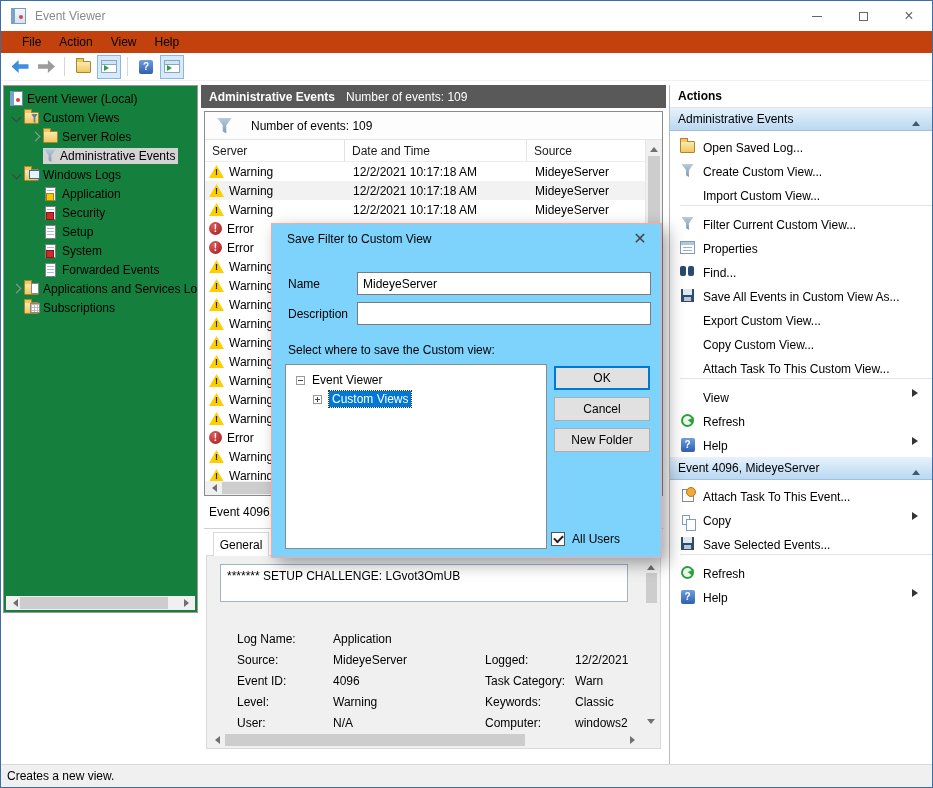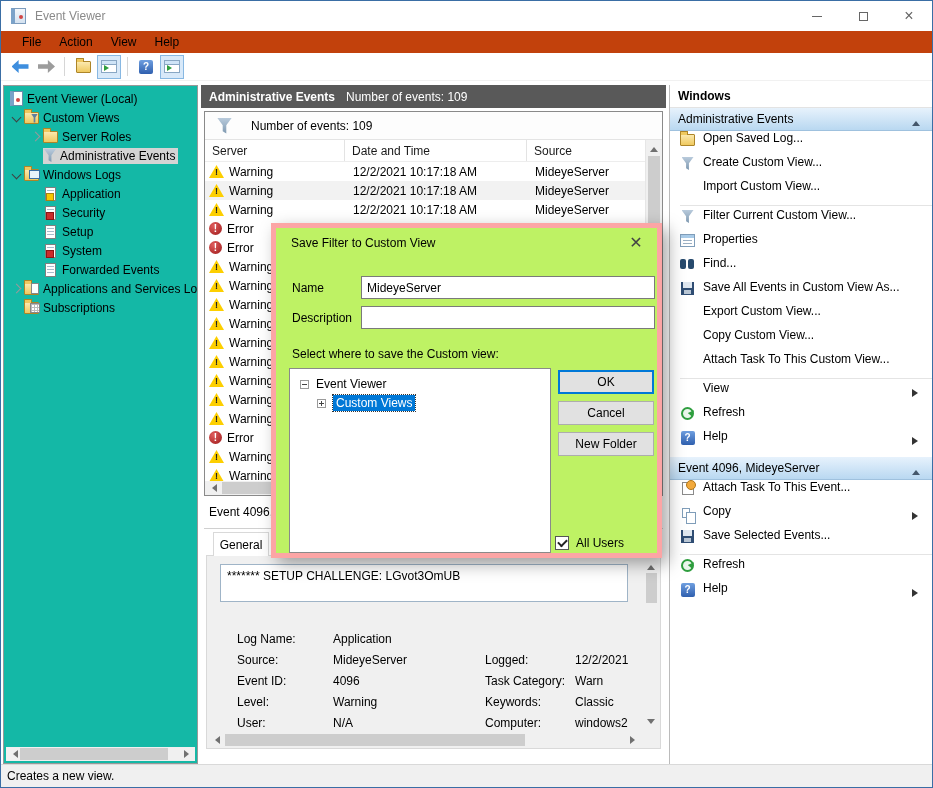--- a/index.html
+++ b/index.html
@@ -67,21 +67,21 @@
   .sev.e{width:13px;height:13px;border-radius:50%;background:radial-gradient(circle at 35% 30%,#e05c5c,#9d1a1a)}
   .sev.e::after{content:"!";position:absolute;left:0;right:0;top:0;text-align:center;font-size:10px;font-weight:bold;color:#fff;line-height:13px}
   .exp{width:15px;height:15px;position:relative;flex:none}
   .exp.down::after{content:"";position:absolute;left:4px;top:4px;width:6px;height:6px;border-right:1px solid #404040;border-bottom:1px solid #404040;transform:rotate(45deg)}
   .exp.right::after{content:"";position:absolute;left:4px;top:4px;width:6px;height:6px;border-right:1px solid #9a9a9a;border-bottom:1px solid #9a9a9a;transform:rotate(-45deg)}
   .tri-l{width:0;height:0;border:4px solid transparent;border-right:5px solid #707070}
   .tri-r{width:0;height:0;border:4px solid transparent;border-left:5px solid #707070}
   .tri-u{width:0;height:0;border:4px solid transparent;border-bottom:5px solid #707070}
   .tri-d{width:0;height:0;border:4px solid transparent;border-top:5px solid #707070}
   
-  .sidebar{position:absolute;left:2px;top:84px;width:195px;height:679px;border:1px solid #999;background:#14b8a6;overflow:hidden}
+  .sidebar{position:absolute;left:2px;top:84px;width:195px;height:528px;border:1px solid #999;background:#15803d;overflow:hidden}
   .titem{height:19px;display:flex;align-items:center;white-space:nowrap}
   .titem .lbl{margin-left:4px}
   .hl{display:flex;align-items:center;background:#d4d4d4;padding:1px 3px 1px 1px}
   .hl .lbl{margin-left:4px}
   .hscroll{position:absolute;height:14px;background:#f0f0f0;display:flex;align-items:center}
   .sb-btn{width:14px;height:14px;display:flex;align-items:center;justify-content:center;flex:none}
   .sb-thumb{height:12px;background:#cdcdcd}
   
   .mid{position:absolute;left:200px;top:84px;width:465px;height:680px;background:#fff}
   .mid-header{position:absolute;left:0;top:0;right:0;height:23px;background:#595959;color:#fff;display:flex;align-items:center}
@@ -119,26 +119,26 @@
   .dvs-thumb{position:absolute;top:16px;left:2px;right:2px;height:30px;background:#cdcdcd}
   .dvs-dn{position:absolute;bottom:4px;left:3px}
   .det-hscroll{position:absolute;left:1px;bottom:1px;height:14px;right:17px;background:#f0f0f0;display:flex;align-items:center}
   .dhs-thumb{width:300px;height:12px;background:#cdcdcd;margin-left:3px}
   .dhs-right{margin-left:auto;margin-right:2px}
   
   .actions{position:absolute;left:668px;top:84px;width:263px;height:680px;background:#fff;border-left:1px solid #bbb}
   .act-title{height:23px;display:flex;align-items:center;padding-left:8px;font-weight:bold;border-bottom:1px solid #e3e3e3}
   .act-sec-h{height:23px;background:linear-gradient(#e7f2fc,#b9d8f1);border-bottom:1px solid #9fc1de;display:flex;align-items:center;padding-left:8px;position:relative}
   .act-sec-h::after{content:"";position:absolute;right:12px;top:9px;border:4px solid transparent;border-bottom:5px solid #44576b}
-  .act-item{height:24px;display:flex;align-items:flex-start;position:relative}
+  .act-item{height:24px;display:flex;align-items:flex-end;position:relative}
   .act-ico{width:17px;height:17px;margin-left:9px;margin-right:7px;flex:none;display:flex;align-items:center;justify-content:center;position:relative}
   .act-sep{height:1px;background:#e4e4e4;margin:2px 0 2px 10px}
   .sub::after{content:"";position:absolute;right:10px;top:50%;margin-top:-4px;border:4px solid transparent;border-left:6px solid #333}
   
-  .dialog{position:absolute;left:270px;top:222px;width:391px;height:335px;background:#bef264;border:5px solid #fca5a5;box-shadow:6px 6px 16px rgba(0,0,0,.35);z-index:10}
+  .dialog{position:absolute;left:270px;top:222px;width:391px;height:335px;background:#7dd3fc;border:1px solid #fca5a5;box-shadow:6px 6px 16px rgba(0,0,0,.35);z-index:10}
   .dlg-title{position:absolute;left:0;top:0;right:0;height:30px;display:flex;align-items:center;padding-left:15px}
   .dlg-close{position:absolute;right:12px;top:6px;width:18px;height:18px;color:#444;font-size:16px;line-height:18px;text-align:center}
   .dlg-lbl{position:absolute;left:16px}
   .dlg-input{position:absolute;left:85px;width:294px;height:23px;border:1px solid #7a7a7a;font-family:"Liberation Sans",sans-serif;font-size:12px;padding:0 5px;outline:none}
   .dlg-tree{position:absolute;left:13px;top:140px;width:262px;height:185px;border:1px solid #8a8a8a;background:#fff}
   .dtree-row{position:absolute;display:flex;align-items:center;height:18px}
   .pm{width:9px;height:9px;border:1px solid #9a9a9a;background:#fff;position:relative;flex:none;margin-right:7px}
   .pm::before{content:"";position:absolute;left:1px;right:1px;top:3px;height:1px;background:#444}
   .pm.plus::after{content:"";position:absolute;top:1px;bottom:1px;left:3px;width:1px;background:#444}
   .dsel{background:#0078d7;color:#fff;padding:1px 3px;outline:1px dotted #333;outline-offset:0}
@@ -491,21 +491,21 @@
           <span class="dhs-thumb"></span>
           <span class="sb-btn dhs-right">
               <span class="tri-r"></span>
             </span>
         </div>
       </div>
     </div>
   </div>
 
   <div class="actions">
-    <div class="act-title">Windows</div>
+    <div class="act-title">Actions</div>
     <div class="act-sec-h">
         <span>Administrative Events</span>
       </div>
     <div class="act-item">
         <span class="act-ico">
           <span class="fold"></span>
         </span>
         <span>Open Saved Log...</span>
       </div>
     <div class="act-item">

